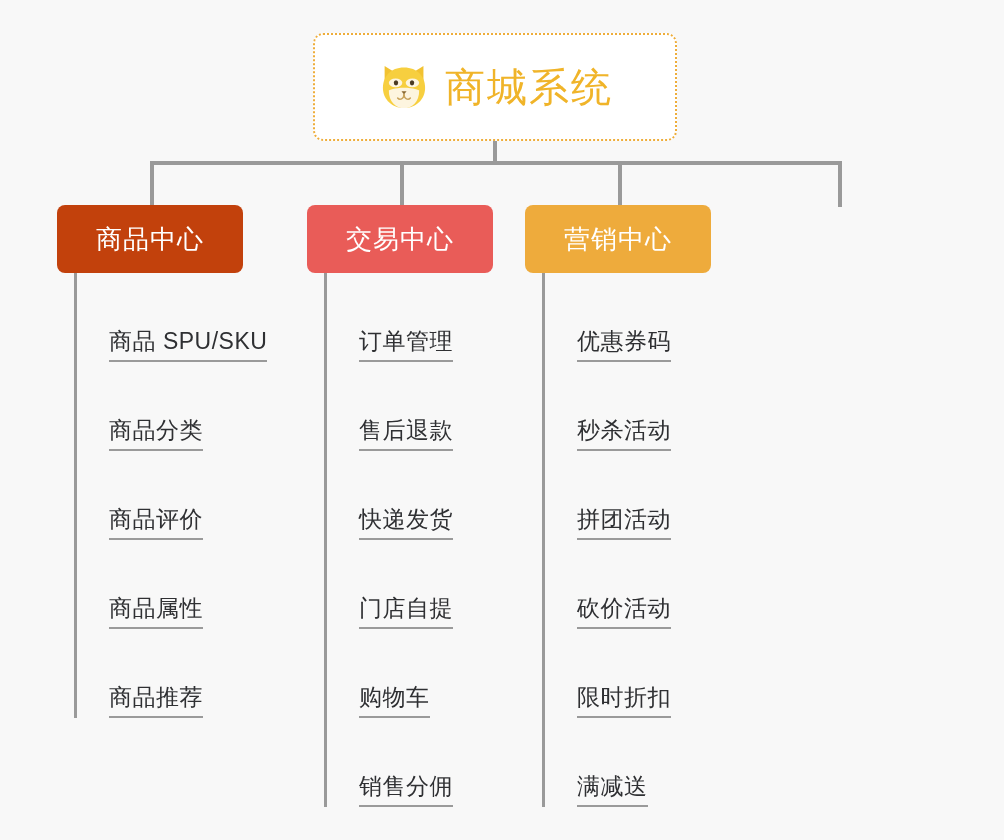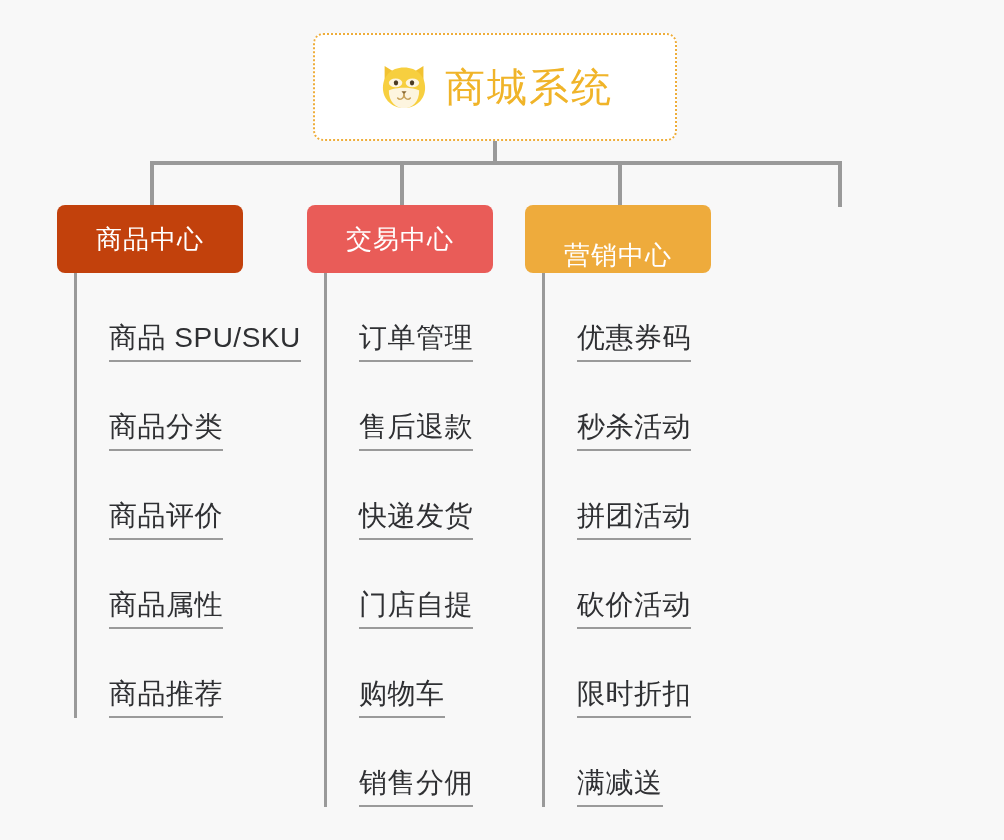--- a/index.html
+++ b/index.html
@@ -97,42 +97,42 @@
     display: flex;
     align-items: center;
     justify-content: center;
     color: #ffffff;
     font-size: 26px;
     letter-spacing: 1px;
     box-sizing: border-box;
   }
   .cat-blue   { background: #c2410c; }
   .cat-red    { background: #e95c58; }
-  .cat-orange { background: #eeab3c; align-items: flex-end; }
+  .cat-orange { background: #eeab3c; }
   .cat-green  { background: #74c13c; }
 
   
   .leaf-list {
     margin: 0;
     padding: 0 0 0 0;
     list-style: none;
     border-left: 3px solid #9a9a9a;
     margin-left: 17px;
     margin-top: 0;
   }
   .leaf-item {
     height: 89px;
     position: relative;
     display: flex;
     align-items: flex-end;
     padding-left: 32px;
     box-sizing: border-box;
   }
   .leaf-label {
-    font-size: 28px;
+    font-size: 23px;
     color: #2f3033;
     line-height: 1.1;
     padding-bottom: 6px;
     border-bottom: 2px solid #9a9a9a;
     white-space: nowrap;
     letter-spacing: 0.5px;
   }
 </style>
 </head>
 <body>

